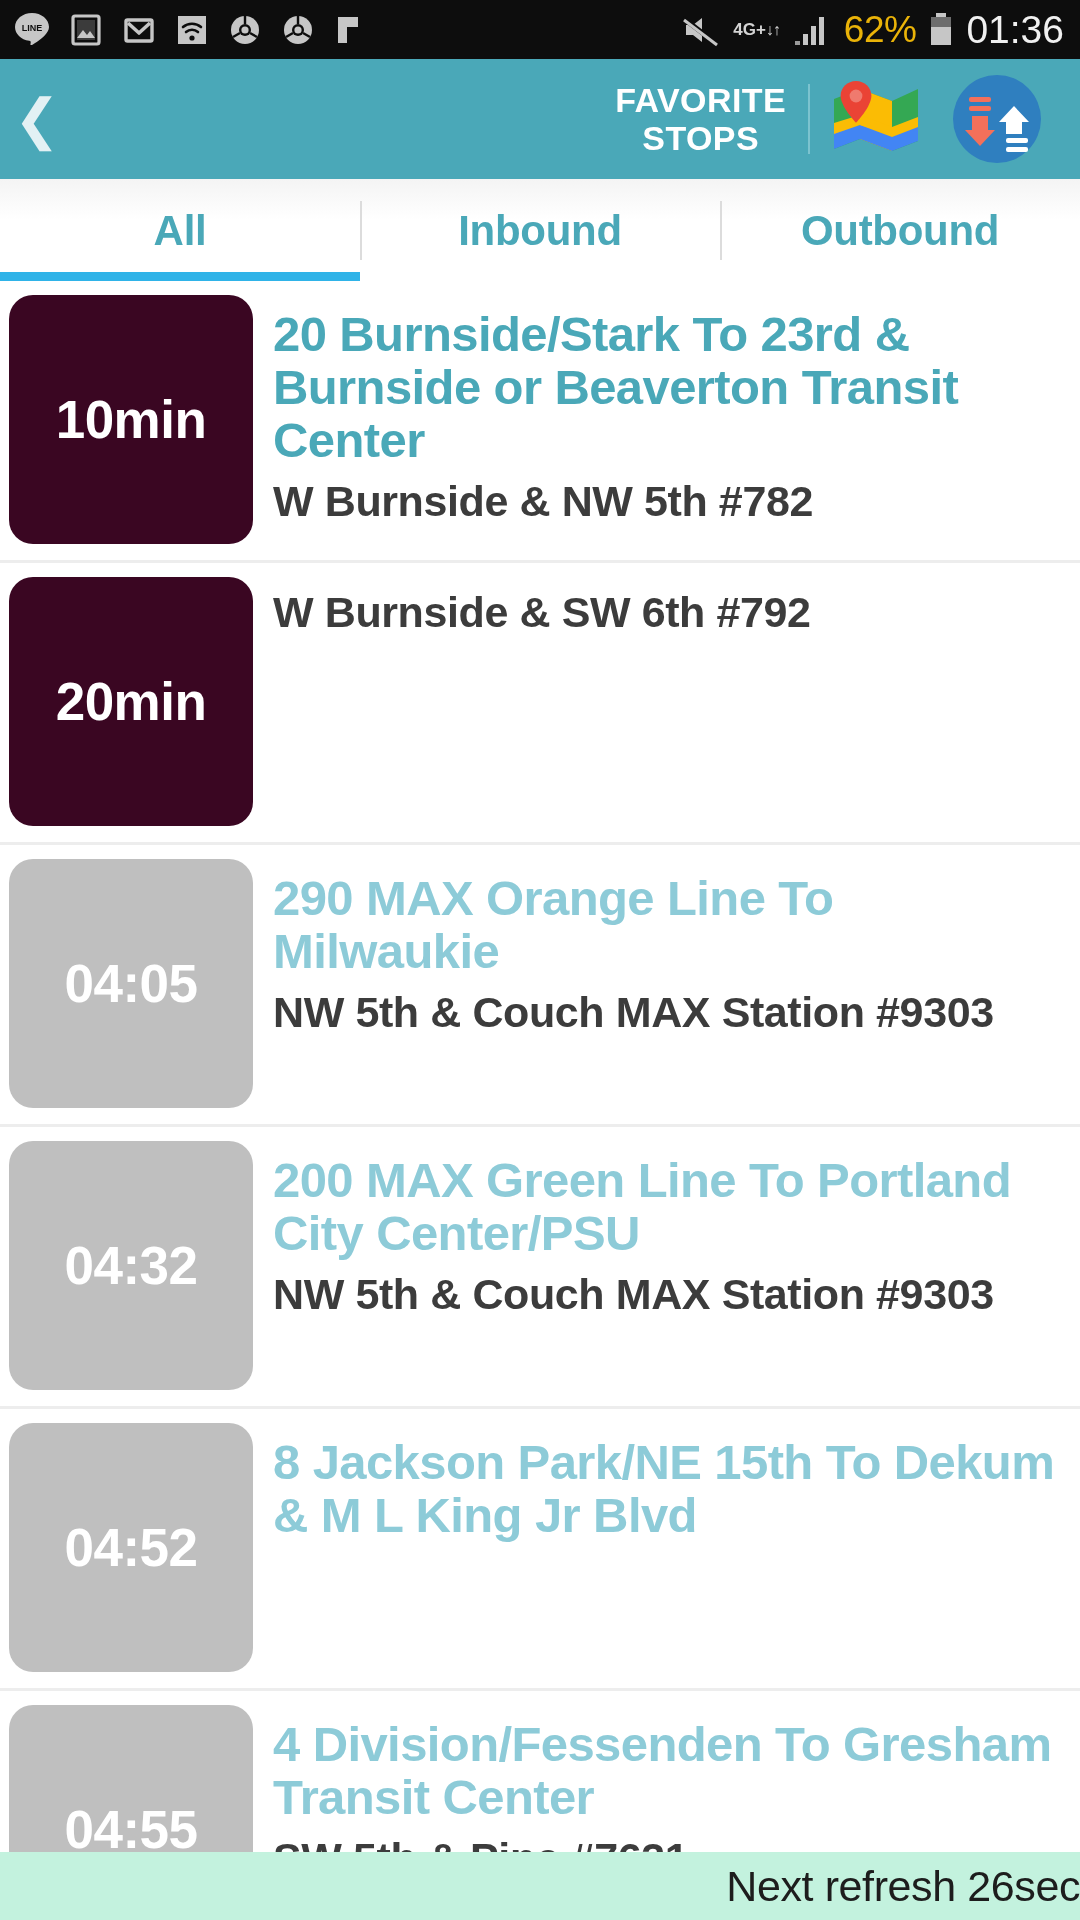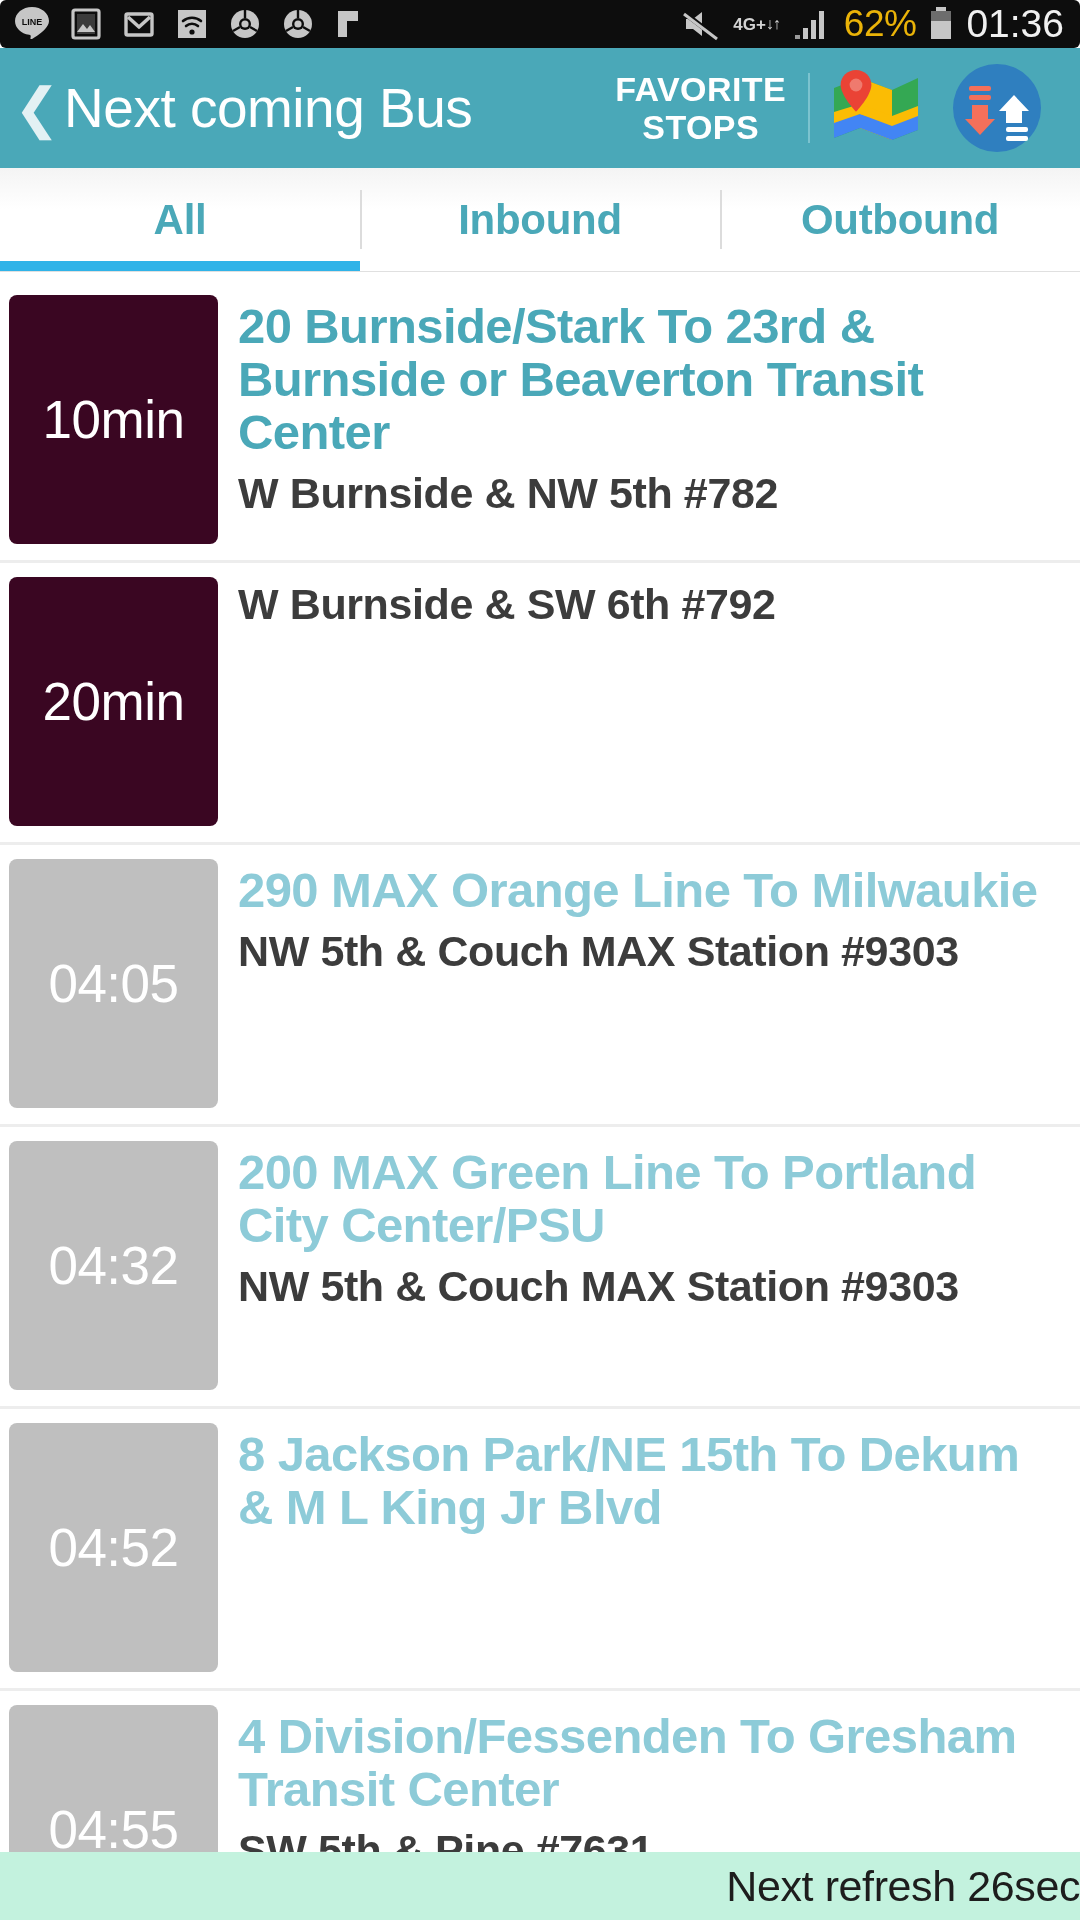--- a/index.html
+++ b/index.html
@@ -7,24 +7,23 @@
   html, body {
     width:1080px; height:1920px;
     background:#ffffff;
     font-family:"Liberation Sans", sans-serif;
     overflow:hidden;
   }
   #app { position:relative; width:1080px; height:1920px; overflow:hidden; background:#fff; }
 
   
   .statusbar {
-    height:48px; background:#0d0d0d; color:#d4d4d4;
+    height:59px; background:#0d0d0d; color:#d4d4d4;
     display:flex; align-items:center; justify-content:space-between;
     padding:0 16px 0 12px;
-    border-radius:6px;
   }
   .sb-left { display:flex; align-items:center; gap:15px; }
   .sb-right { display:flex; align-items:center; gap:11px; }
   .sb-ico { display:block; }
   .sb-text { font-size:37px; letter-spacing:-0.5px; color:#eab308; }
   .sb-clock { font-size:39px; color:#f0f0f0; letter-spacing:0px; }
   .net-lbl { display:flex; flex-direction:row; align-items:center; line-height:1; }
   .net-lbl b { font-size:17px; font-weight:bold; color:#d4d4d4; }
   .net-lbl i { font-size:16px; font-style:normal; color:#d4d4d4; letter-spacing:-1px; }
 
@@ -70,30 +69,30 @@
 
   
   .list { position:absolute; top:281px; left:0; right:0; bottom:0; overflow:hidden; background:#fff; }
   .row {
     display:flex; align-items:flex-start;
     padding:14px 18px 16px 9px;
     border-bottom:3px solid #ededed;
     background:#fff;
   }
   .badge {
-    flex:none; width:209px; min-height:249px;
-    border-radius:8px;
+    flex:none; width:244px; min-height:249px;
+    border-radius:24px;
     display:flex; align-items:center; justify-content:center;
-    color:#ffffff; font-size:53px; font-weight:400;
+    color:#ffffff; font-size:53px; font-weight:700;
     letter-spacing:-0.5px;
     align-self:stretch;
   }
   .badge.soon { background:#3a0622; }
   .badge.sched { background:#bfbfbf; }
-  .row-text { flex:1; padding-left:20px; padding-top:5px; }
+  .row-text { flex:1; padding-left:20px; padding-top:5px;margin-top:8px; }
   .route {
     font-size:49px; font-weight:bold; line-height:1.08;
     letter-spacing:-0.6px; margin-bottom:12px;
   }
   .route.soon { color:#4aa8b8; }
   .route.sched { color:#8dcbd8; }
   .stop {
     font-size:43px; color:#3c3c3c; font-weight:700; letter-spacing:-0.4px;
     line-height:1.05;
   }
@@ -172,21 +171,20 @@
         <rect x="4" y="7" width="20" height="28" fill="#c6c6c6"></rect>
         <rect x="4" y="7" width="20" height="10" fill="#6d6d6d"></rect>
       </svg>
       <span class="sb-clock">01:36</span>
     </div>
   </div>
 
   <div class="appbar">
     <div class="back-btn">
       <span class="chev">❮</span>
-      <span class="appbar-title">Next coming Bus</span>
     </div>
     <div class="appbar-spacer"></div>
     <div class="fav-btn">
       <div>FAVORITE</div>
       <div>STOPS</div>
     </div>
     <div class="vdiv"></div>
     <div class="icon-btn">
       <svg width="92" height="80" viewBox="0 0 92 80">
         <path d="M4 20 L30 10 L62 22 L88 10 L88 62 L62 72 L30 60 L4 70 Z" fill="#34a853"></path>

